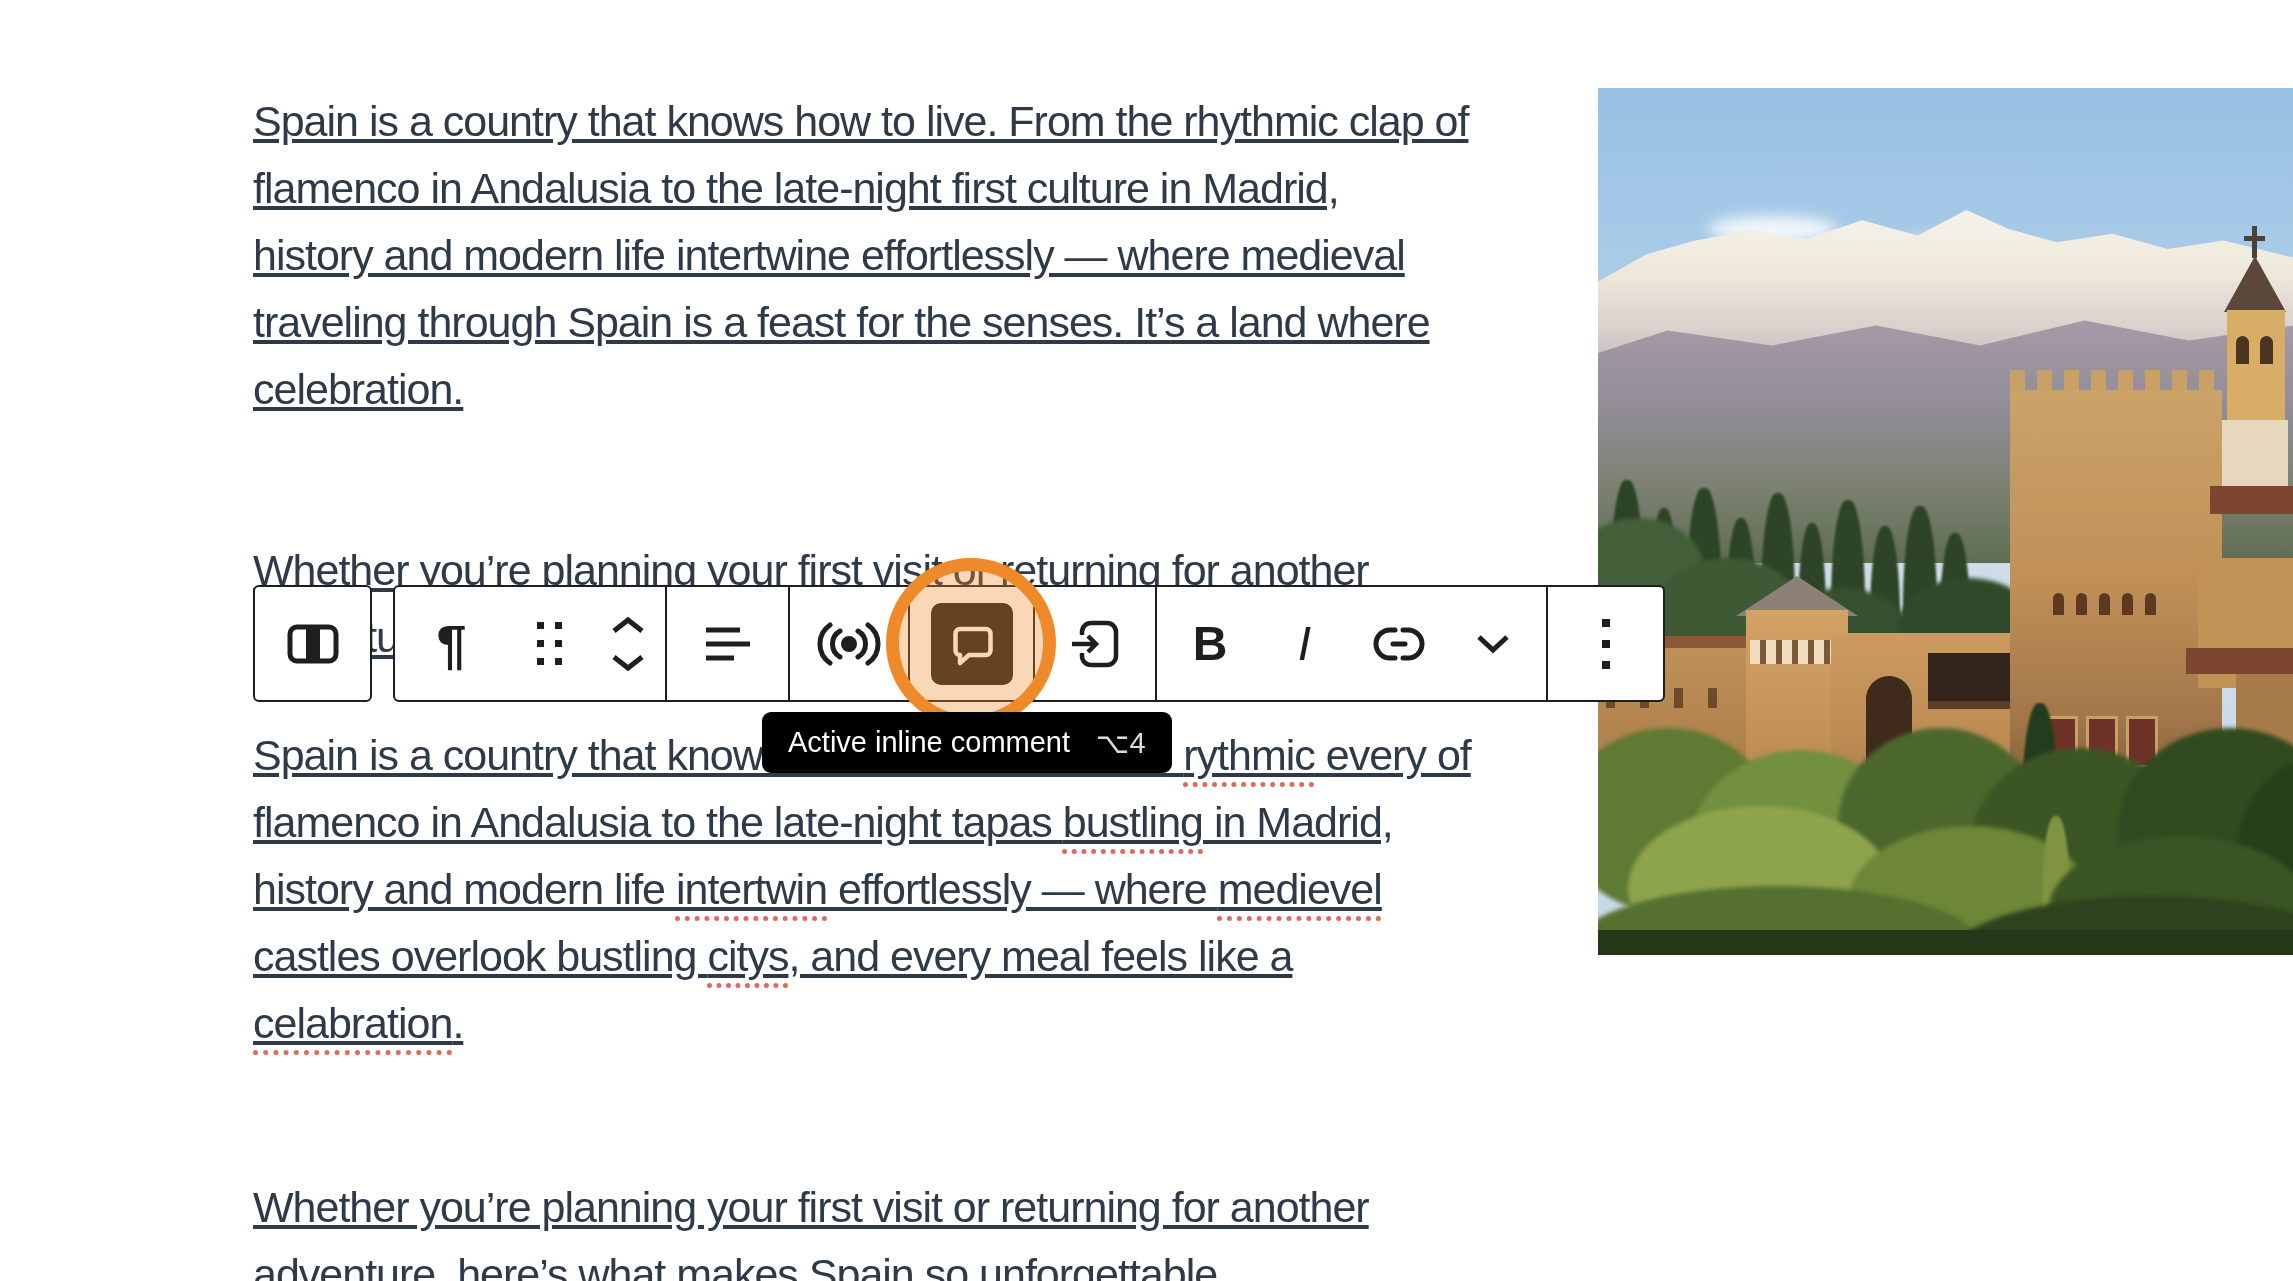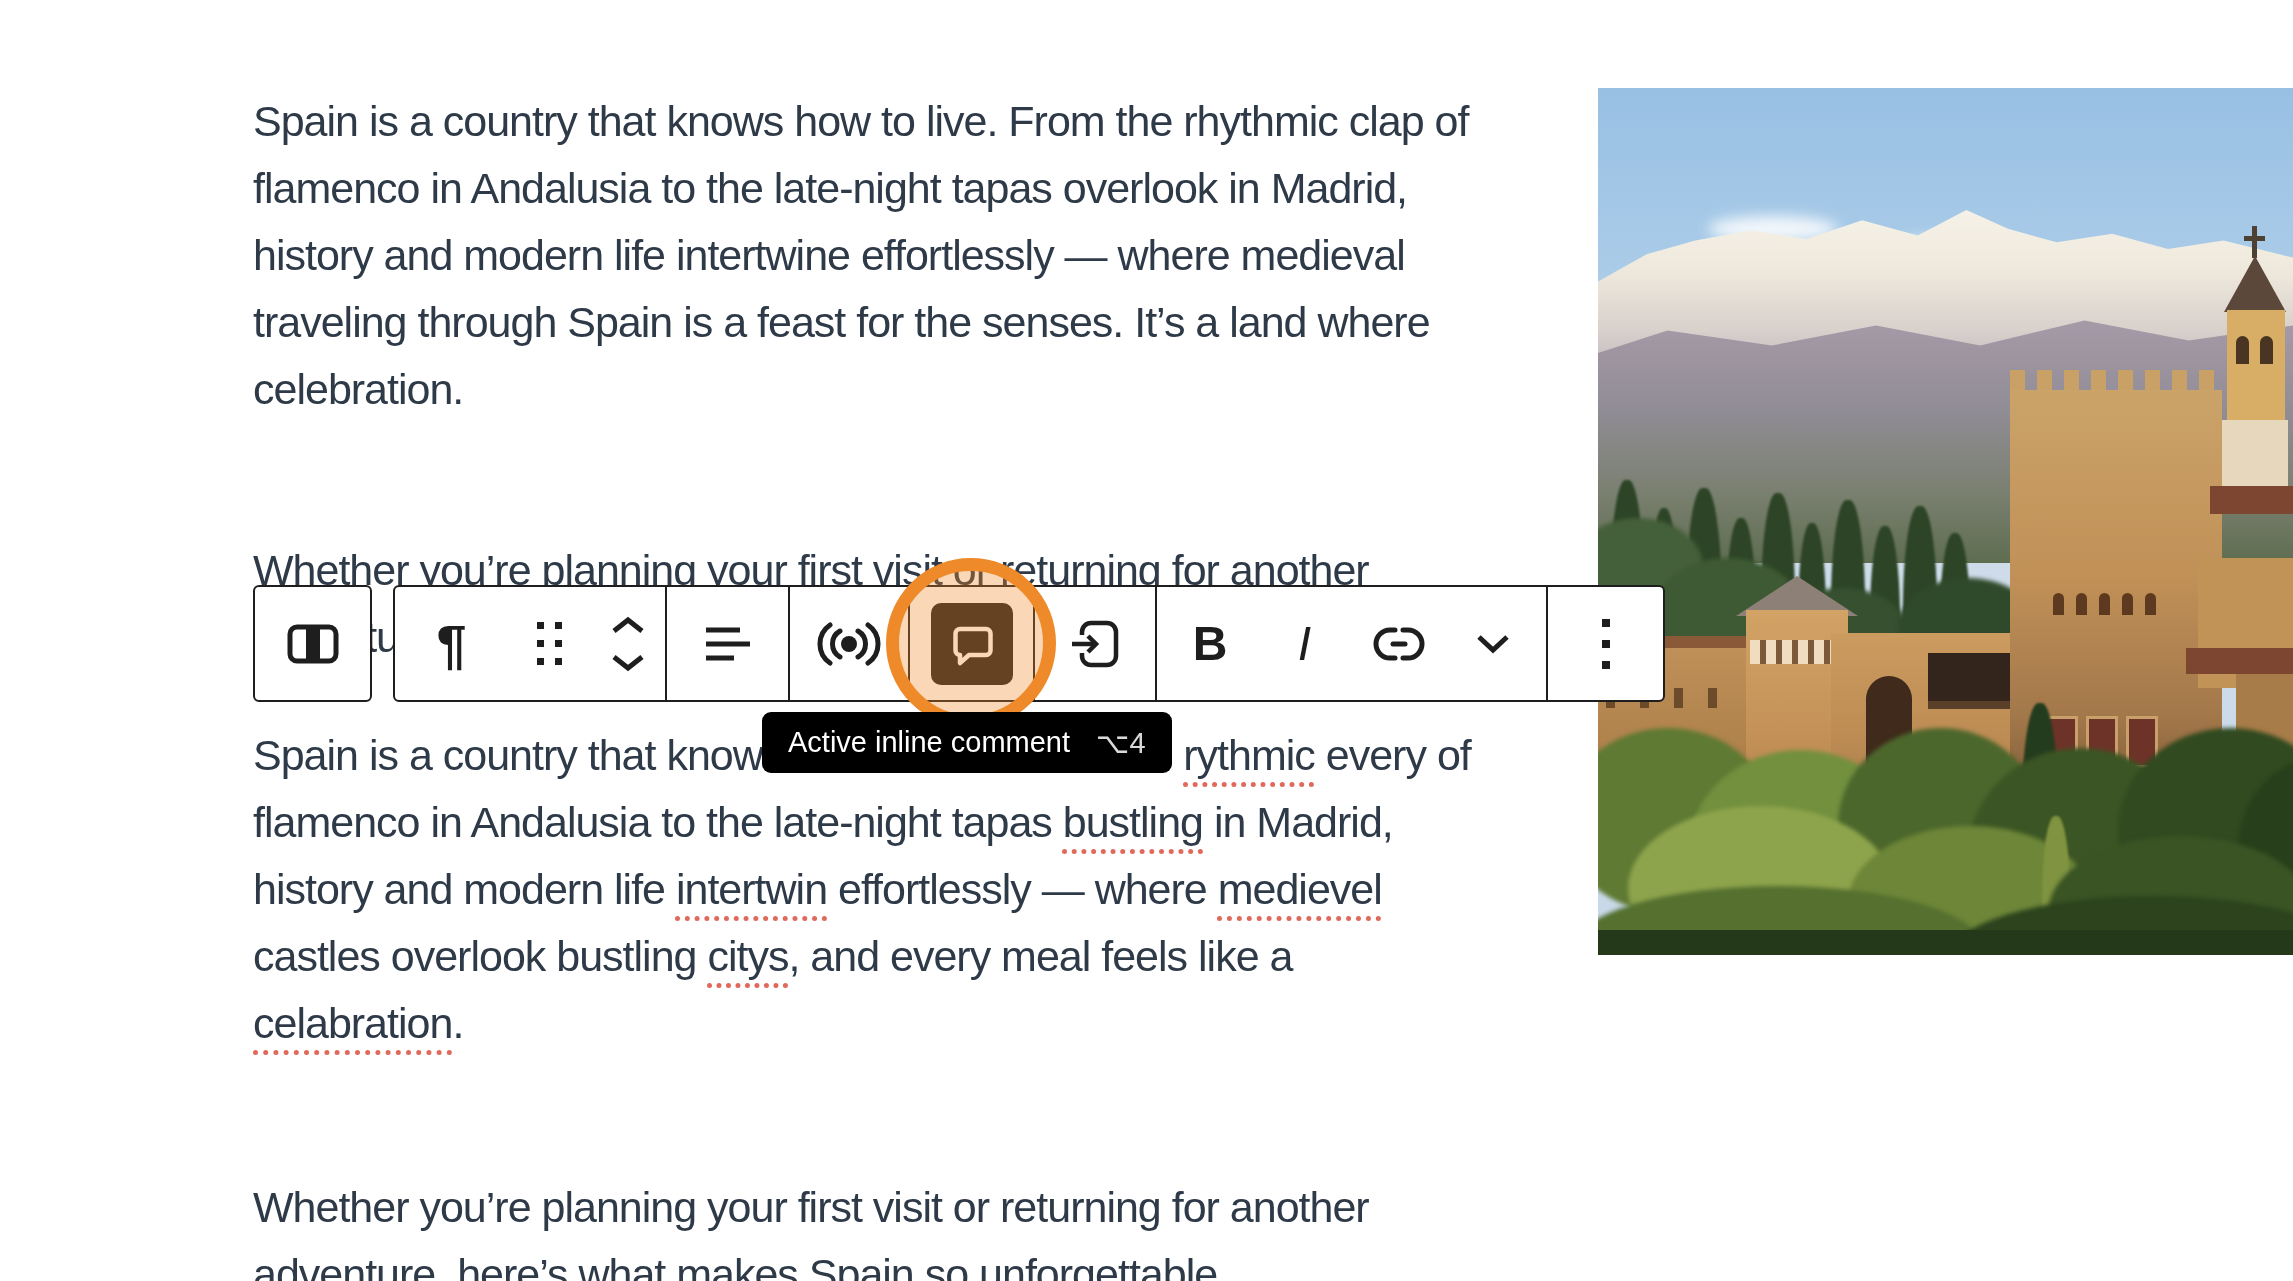--- a/index.html
+++ b/index.html
@@ -1,21 +1,21 @@
 <!DOCTYPE html>
 <html><head>
 <meta charset="utf-8">
 <style>
   html,body{margin:0;padding:0;}
   body{
     width:2293px;height:1281px;position:relative;overflow:hidden;background:#ffffff;
     font-family:"Liberation Sans","DejaVu Sans",sans-serif;
   }
   
-  .para{position:absolute;left:253px;color:#2e3a48;font-size:43px;letter-spacing:-1px;z-index:1;}
+  .para{position:absolute;left:253px;color:#2e3a48;font-size:43px;letter-spacing:-1px;z-index:1;text-decoration:underline;}
   .para .ln{height:67px;line-height:67px;white-space:pre;}
   .typo{
     text-decoration:underline dotted #e0695b;
     text-decoration-thickness:5px;
     text-underline-offset:12px;
   }
   #p0{top:88px;} #p1{top:537px;} #p2{top:722px;} #p3{top:1174px;}
 
   
   .photo{position:absolute;left:1598px;top:88px;width:695px;height:867px;overflow:hidden;z-index:0;background:#a9cbe8;}
@@ -167,21 +167,21 @@
   <div class="blob" style="left:250px;top:738px;width:245px;height:155px;background:#6d8638;"></div>
   <div class="cy" style="left:444px;top:728px;width:28px;height:130px;background:#7f9340;"></div>
   <div class="blob" style="left:450px;top:748px;width:265px;height:155px;background:#3a5424;"></div>
   <div class="blob" style="left:-25px;top:798px;width:410px;height:125px;background:#55702f;"></div>
   <div class="blob" style="left:350px;top:808px;width:410px;height:125px;background:#2c431d;"></div>
   <div class="ph-base"></div>
 </div>
 
 <div class="para" id="p0">
     <div class="ln"><span>Spain is a country that knows how to live. From the rhythmic clap of</span></div>
-    <div class="ln"><span>flamenco in Andalusia to the late-night tapas overlook in Madrid,</span></div>
+    <div class="ln"><span>flamenco in Andalusia to the late-night first culture in Madrid,</span></div>
     <div class="ln"><span>history and modern life intertwine effortlessly — where medieval</span></div>
     <div class="ln"><span>traveling through Spain is a feast for the senses. It’s a land where</span></div>
     <div class="ln"><span>celebration.</span></div>
   </div>
 <div class="para" id="p1">
     <div class="ln"><span>Whether you’re planning your first visit or returning for another</span></div>
     <div class="ln"><span>adventure, here’s what makes Spain so unforgettable...</span></div>
   </div>
 <div class="para" id="p2">
     <div class="ln"><span>Spain is a country that knows how to live. From the </span><span class="typo">rythmic</span><span> every of</span></div>

